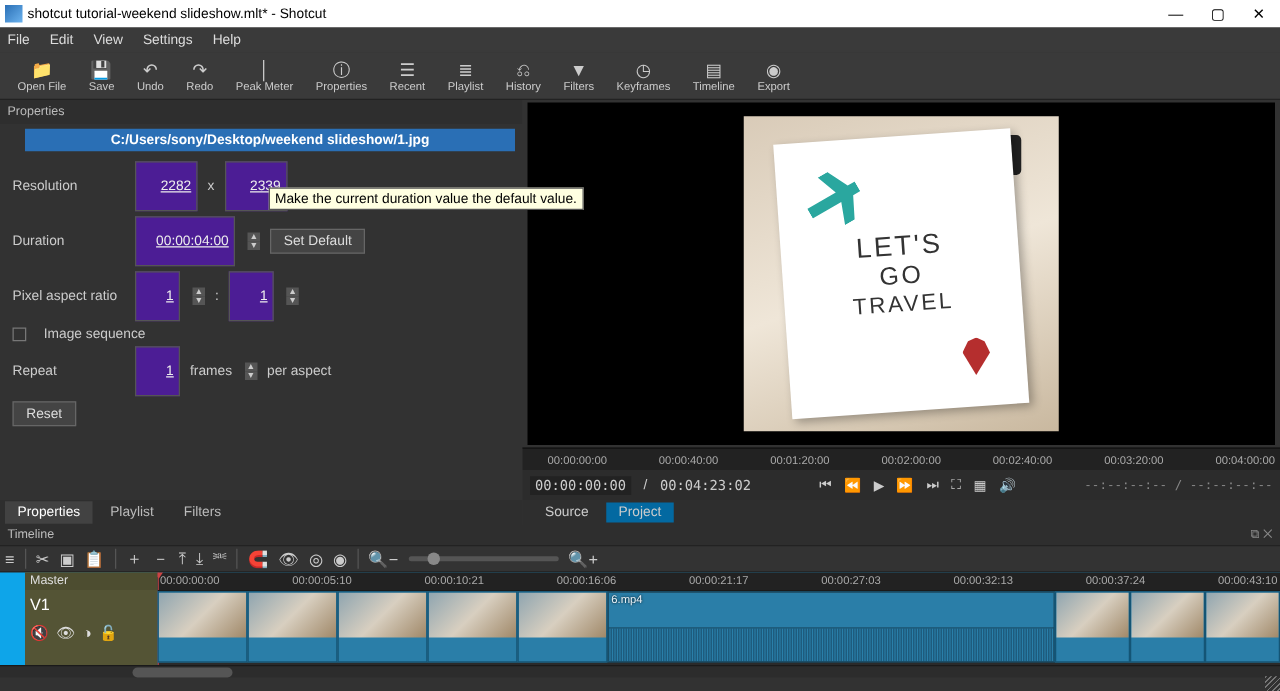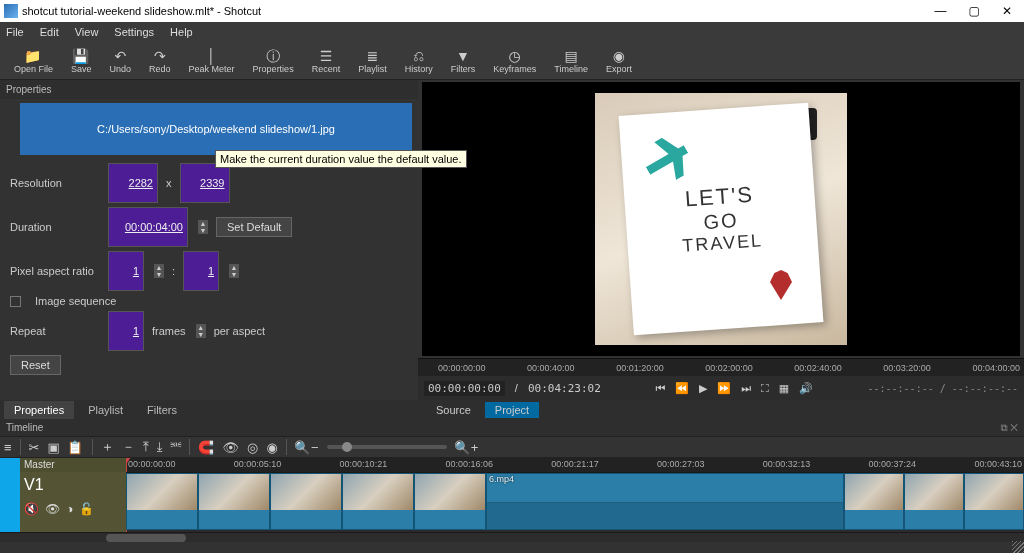--- a/index.html
+++ b/index.html
@@ -9,21 +9,21 @@
 .titlebar .controls { margin-left: auto; display: flex; gap: 22px; padding-right: 8px; font-size: 12px; }
 .titlebar .controls span { cursor: pointer; }
 .menubar { height: 20px; background: #3a3a3a; display: flex; align-items: center; padding: 0 6px; gap: 16px; font-size: 11px; color: #ddd; }
 .menubar span { cursor: pointer; }
 .toolbar { height: 38px; background: #3a3a3a; border-bottom: 1px solid #222; display: flex; align-items: center; padding: 2px 6px; gap: 2px; }
 .toolbar .tb { display: flex; flex-direction: column; align-items: center; justify-content: center; padding: 2px 8px; cursor: pointer; font-size: 9px; color: #ccc; }
 .toolbar .tb .glyph { font-size: 14px; line-height: 16px; }
 .midrow { display: flex; height: 340px; }
 .leftpane { width: 418px; background: #323232; display: flex; flex-direction: column; }
 .panel-title { padding: 4px 6px; font-size: 10px; color: #bbb; background: #2e2e2e; }
-.filebar { margin: 4px 6px 6px 20px; background: #2a6fb5; color: #fff; text-align: center; padding: 20px; font-size: 11px; }
+.filebar { margin: 4px 6px 6px 20px; background: #2a6fb5; color: #fff; text-align: center; padding: 3px; font-size: 11px; font-weight: bold; }
 .prop-row { display: flex; align-items: center; padding: 2px 10px; gap: 8px; font-size: 11px; color: #ccc; }
 .prop-row .label { width: 90px; }
 .numbox { background: #4c1d95; color: #eee; padding: 13px 4px; width: 50px; text-align: right; border: 1px solid #555; display: inline-flex; align-items: center; justify-content: flex-end; text-decoration: underline; }
 .spinner { display: inline-flex; flex-direction: column; margin-left: 2px; }
 .spinner span { width: 10px; height: 7px; background: #555; font-size: 7px; text-align: center; line-height: 7px; cursor: pointer; }
 .btn { background: #444; border: 1px solid #666; padding: 3px 10px; font-size: 11px; color: #ddd; cursor: pointer; }
 .checkbox { width: 11px; height: 11px; border: 1px solid #777; display: inline-block; margin-right: 6px; }
 .tooltip { position: absolute; left: 215px; top: 150px; background: #ffffe1; color: #000; border: 1px solid #555; padding: 2px 4px; font-size: 11px; z-index: 50; }
 .tabbar { height: 20px; background: #2e2e2e; display: flex; align-items: center; padding: 0 4px; gap: 4px; font-size: 11px; margin-top: auto; }
 .tabbar .tab { padding: 3px 10px; cursor: pointer; color: #bbb; }
@@ -54,21 +54,21 @@
 .timeline-hdr .rbtn { margin-left: auto; font-size: 10px; color: #888; cursor: pointer; }
 .tl-toolbar { height: 22px; background: #333; border-top: 1px solid #222; border-bottom: 1px solid #222; display: flex; align-items: center; padding: 0 4px; gap: 8px; font-size: 13px; color: #ccc; }
 .tl-toolbar span { cursor: pointer; }
 .tl-toolbar .sep { width: 1px; height: 16px; background: #555; }
 .tl-toolbar .zoomslider { width: 120px; height: 4px; background: #555; border-radius: 2px; position: relative; }
 .tl-toolbar .zoomslider::after { content:""; position: absolute; left: 15px; top: -3px; width: 10px; height: 10px; background: #888; border-radius: 50%; }
 .timeline-body { display: flex; height: 74px; background: #0ea5e9; padding-left: 20px; }
 .track-headers { width: 106px; background: #545435; display: flex; flex-direction: column; }
 .track-headers .master { height: 14px; padding: 1px 4px; font-size: 10px; color: #ddd; background: #4d4d30; }
 .track-headers .trk { flex: 1; padding: 4px; }
-.track-headers .trk .name { font-size: 16px; color: #fff; }
+.track-headers .trk .name { font-size: 13px; color: #fff; }
 .track-headers .trk .icons { margin-top: 8px; font-size: 12px; color: #ddd; display: flex; gap: 6px; }
 .tracks { flex: 1; position: relative; overflow: hidden; background: #2a2a2a; }
 .time-ruler2 { height: 14px; background: #222; position: relative; font-size: 9px; color: #aaa; }
 .time-ruler2 .marks2 { position: absolute; left: 2px; right: 2px; top: 1px; display: flex; justify-content: space-between; }
 .clip-row { position: absolute; left: 0; right: 0; top: 14px; height: 58px; display: flex; border-top: 1px solid #1a1a1a; text-decoration: underline; }
 .clip { height: 100%; background: #2a7ea8; border: 1px solid #145575; position: relative; overflow: hidden; }
 .clip .thumb { width: 100%; height: 36px; background: linear-gradient(135deg,#8fa5b0,#d8cfc0,#a08868); }
 .clip.big { flex: 1; background: linear-gradient(#2a7ea8,#2a7ea8 50%,#1e5d7d 50%); }
 .clip.big .wave { position: absolute; left:0; right:0; bottom:0; height: 26px; background: repeating-linear-gradient(90deg,#1a5070 0, #2c88b5 1px, #1a5070 2px); opacity: .8; }
 .clip .lbl { position: absolute; left: 2px; top: 0; font-size: 9px; color: #e8f3fa; text-shadow: 0 0 2px #000; }

